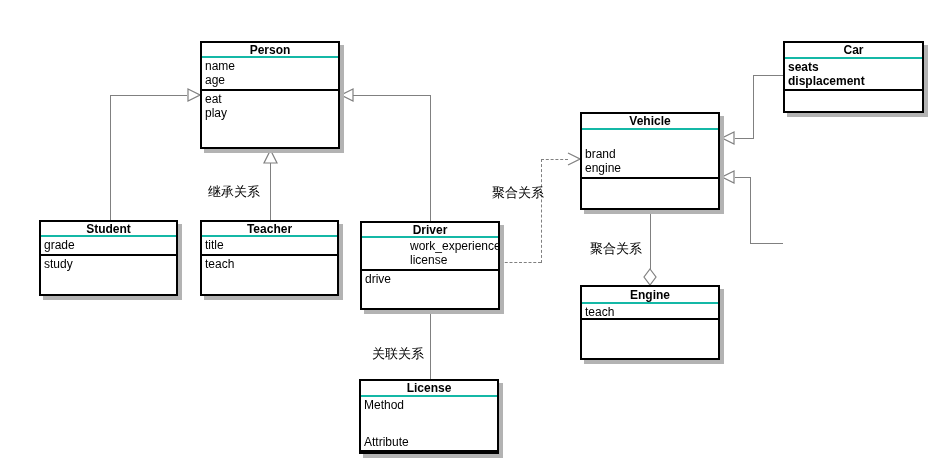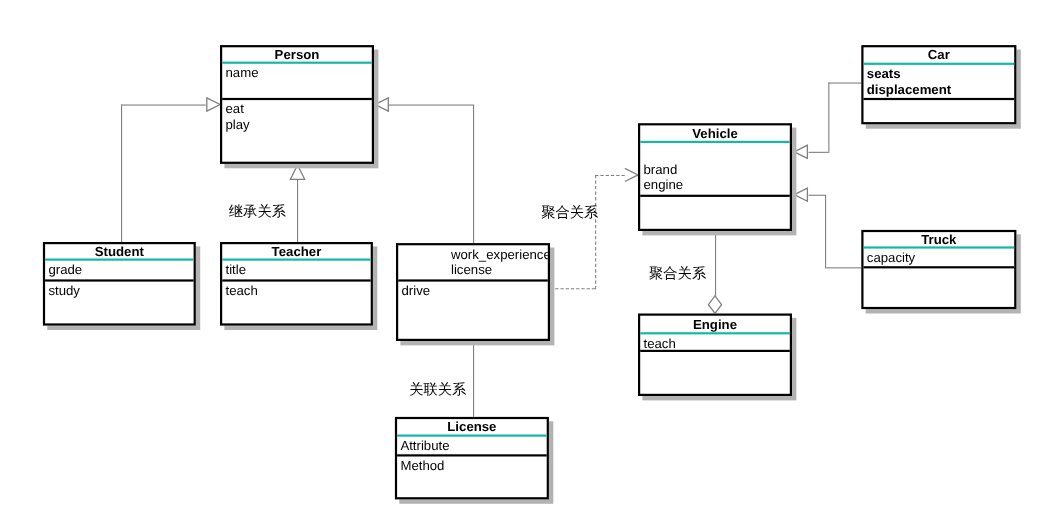--- a/index.html
+++ b/index.html
@@ -75,20 +75,21 @@
   <div class="seg-v" style="left:750px;top:177px;height:66px;"></div>
   <div class="seg-h" style="left:735px;top:177px;width:15px;"></div>
   <svg class="arrow" style="left:721px;top:170px;" width="14" height="14" viewBox="0 0 14 14">
     <path d="M13 1 L1 7 L13 13 Z" fill="#ffffff" stroke="#808080" stroke-width="1.2"></path>
   </svg>
 
   <div class="cls" style="left:200px;top:41px;width:140px;height:108px;">
     <div class="cls-title" style="height:15px;">Person</div>
     <div class="cls-sec" style="height:33px;">
       <div>name</div>
+      <div>age</div>
     </div>
     <div class="cls-sec last">
       <div>eat</div>
       <div>play</div>
     </div>
   </div>
 
   <div class="cls" style="left:39px;top:220px;width:139px;height:76px;">
     <div class="cls-title" style="height:15px;">Student</div>
     <div class="cls-sec" style="height:19px;">
@@ -103,36 +104,37 @@
     <div class="cls-title" style="height:15px;">Teacher</div>
     <div class="cls-sec" style="height:19px;">
       <div>title</div>
     </div>
     <div class="cls-sec last">
       <div>teach</div>
     </div>
   </div>
 
   <div class="cls" style="left:360px;top:221px;width:140px;height:89px;">
+    <div class="cls-title" style="height:15px;">Driver</div>
     <div class="cls-sec" style="height:33px;padding-left:48px;">
       <div>work_experience</div>
       <div>license</div>
     </div>
     <div class="cls-sec last">
       <div>drive</div>
     </div>
   </div>
 
   <div class="cls" style="left:359px;top:379px;width:140px;height:75px;">
     <div class="cls-title" style="height:16px;">License</div>
+    <div class="cls-sec last">
+      <div>Method</div>
+    </div>
     <div class="cls-sec" style="height:18px;">
       <div>Attribute</div>
-    </div>
-    <div class="cls-sec last">
-      <div>Method</div>
     </div>
   </div>
 
   <div class="cls" style="left:580px;top:112px;width:140px;height:98px;">
     <div class="cls-title" style="height:16px;">Vehicle</div>
     <div class="cls-sec" style="height:33px;margin-top:16px;">
       <div>brand</div>
       <div>engine</div>
     </div>
   </div>
@@ -147,21 +149,14 @@
 
   <div class="cls" style="left:783px;top:41px;width:141px;height:72px;">
     <div class="cls-title" style="height:16px;">Car</div>
     <div class="cls-sec" style="height:32px;font-weight:bold;">
       <div>seats</div>
       <div>displacement</div>
     </div>
     <div class="cls-sec last"></div>
   </div>
 
-  <div class="cls" style="left:783px;top:209px;width:141px;height:72px;">
-    <div class="cls-title" style="height:15px;">Truck</div>
-    <div class="cls-sec" style="height:18px;">
-      <div>capacity</div>
-    </div>
-    <div class="cls-sec last"></div>
-  </div>
 
 </div>
 
 </body></html>

